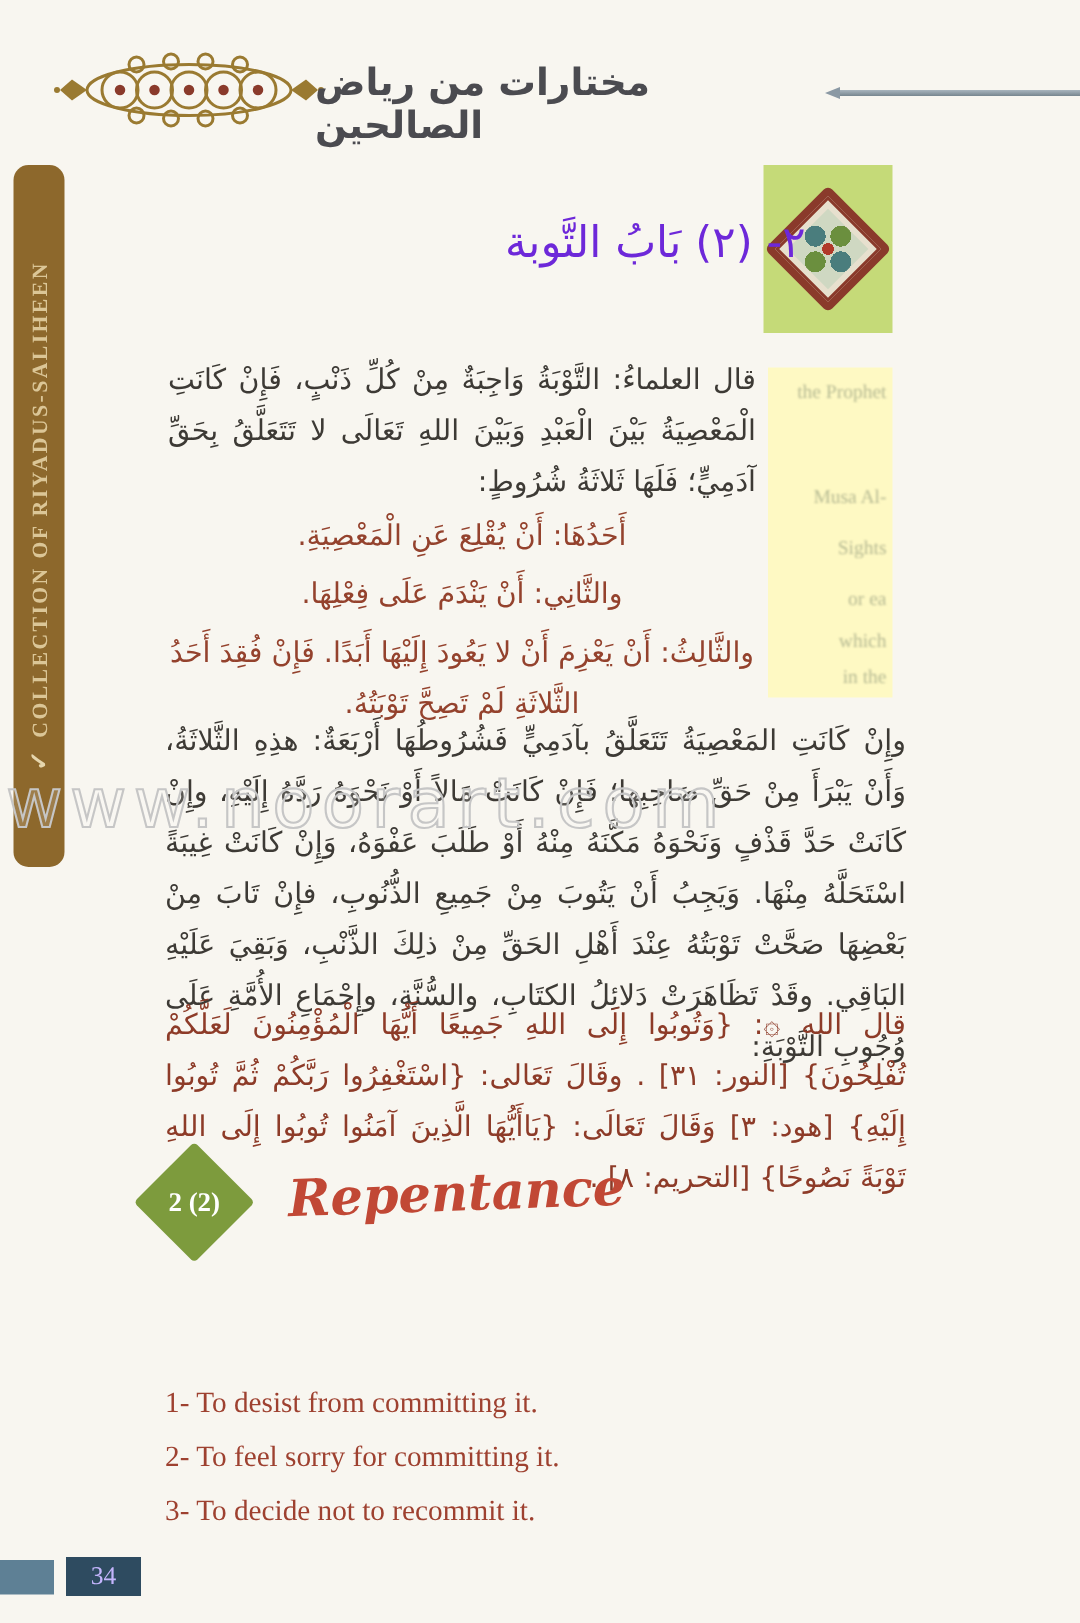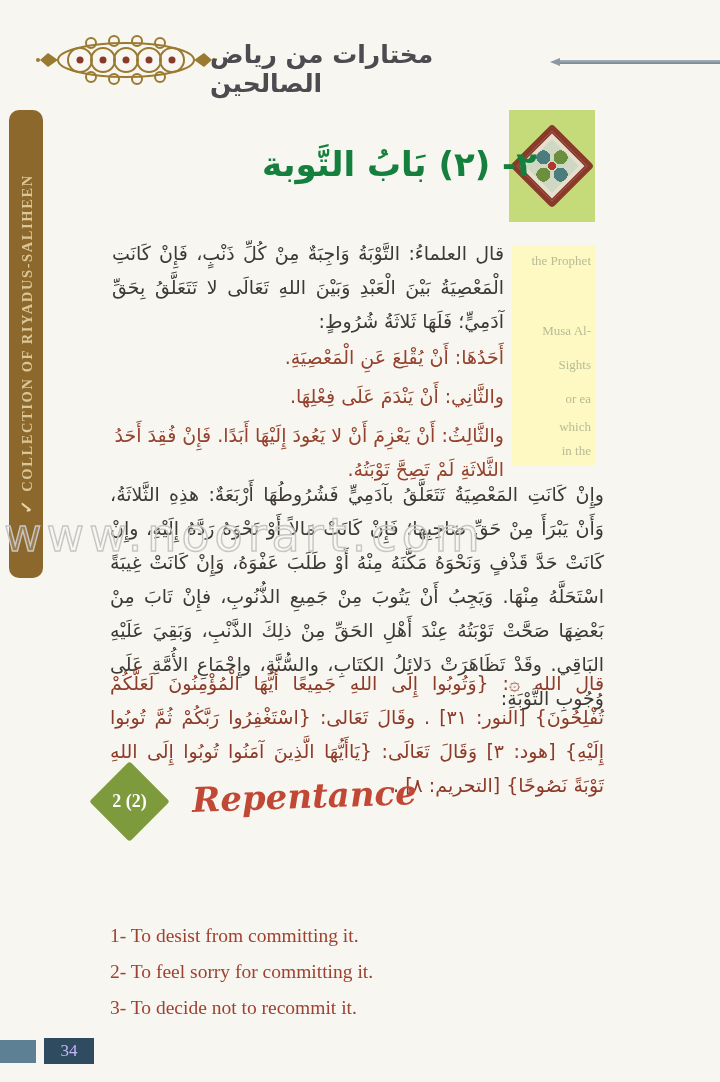--- a/index.html
+++ b/index.html
@@ -39,25 +39,25 @@
   .d3{width:38px;height:38px;background:
       radial-gradient(circle at 50% 50%, #b03a2a 0 4px, rgba(0,0,0,0) 4px),
       radial-gradient(circle at 18% 50%, #4a7d7d 0 7px, rgba(0,0,0,0) 7px),
       radial-gradient(circle at 82% 50%, #4a7d7d 0 7px, rgba(0,0,0,0) 7px),
       radial-gradient(circle at 50% 18%, #6b8f3e 0 7px, rgba(0,0,0,0) 7px),
       radial-gradient(circle at 50% 82%, #6b8f3e 0 7px, rgba(0,0,0,0) 7px),
       #cfd8c2;}
   
   .ar{direction:rtl;font-family:"DejaVu Sans",sans-serif;}
   .chapter-head{position:absolute;right:227px;top:144px;
-    font-size:34px;font-weight:bold;color:#15803d;}
+    font-size:29px;font-weight:normal;color:#6d28d9;}
   .ar-intro{position:absolute;left:112px;top:236px;width:392px;
     font-size:19px;line-height:34px;text-align:justify;color:#3d3a35;}
   .cond-list{position:absolute;left:112px;top:340px;width:392px;
-    font-size:19px;line-height:34px;text-align:right;color:#94422d;}
+    font-size:19px;line-height:34px;text-align:center;color:#94422d;}
   .cond-list div{margin-bottom:5px;}
   .ar-cont{position:absolute;left:110px;top:477px;width:494px;
     font-size:19px;line-height:34px;text-align:justify;color:#3d3a35;}
   .ar-verses{position:absolute;left:110px;top:666px;width:494px;
     font-size:19px;line-height:34px;text-align:justify;color:#8d3b28;}
   
   .sec-diamond{position:absolute;left:101px;top:773px;width:57px;height:57px;
     background:#7d9b3d;transform:rotate(45deg);border-radius:3px;}
   .sec-num{position:absolute;left:101px;top:773px;width:57px;height:57px;
     display:flex;align-items:center;justify-content:center;

